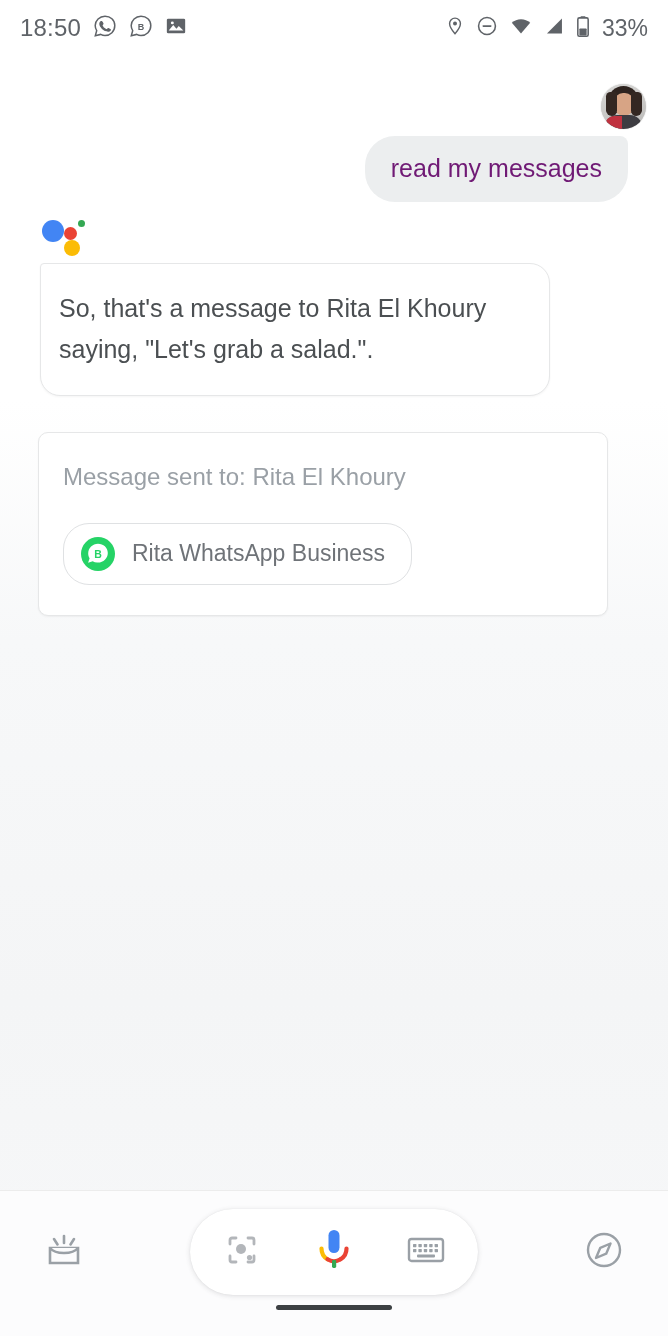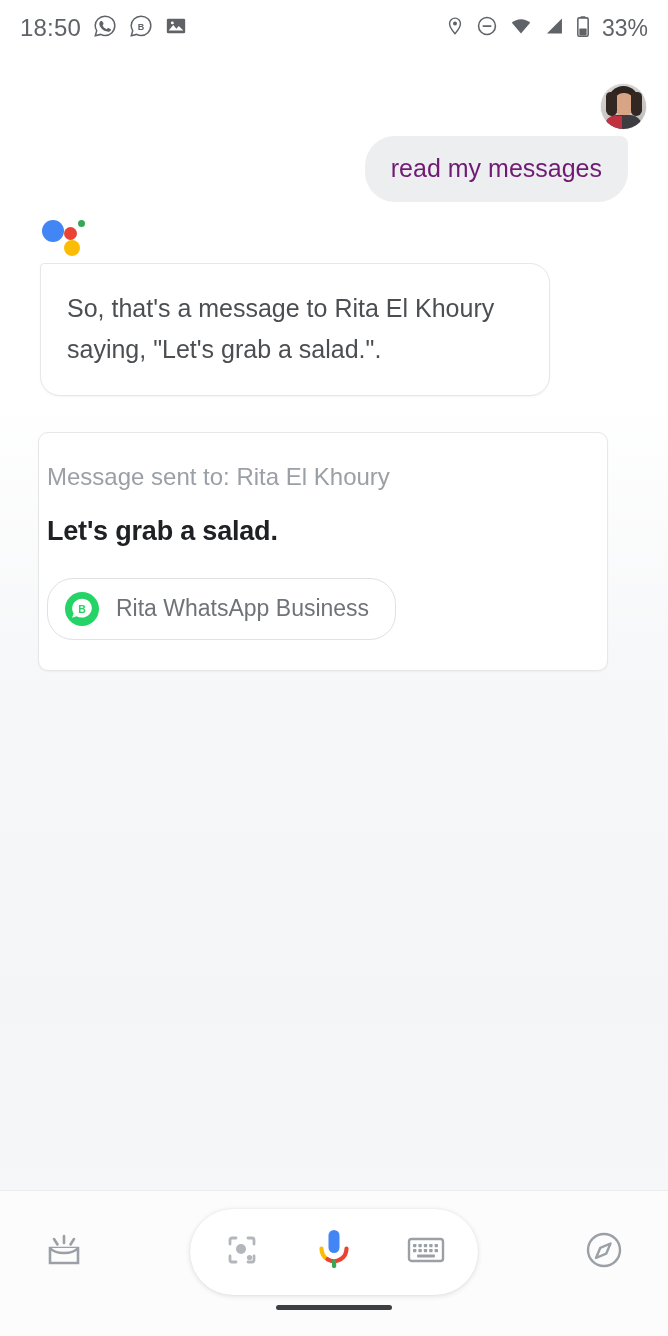--- a/index.html
+++ b/index.html
@@ -66,31 +66,31 @@
   .ga-blue { position:absolute; left:2px; top:6px; width:22px; height:22px; border-radius:50%; background:#4285f4; }
   .ga-red  { position:absolute; left:24px; top:13px; width:13px; height:13px; border-radius:50%; background:#ea4335; }
   .ga-yell { position:absolute; left:24px; top:26px; width:16px; height:16px; border-radius:50%; background:#fbbc05; }
   .ga-green{ position:absolute; left:38px; top:6px; width:7px;  height:7px;  border-radius:50%; background:#34a853; }
 
   .assistant-bubble {
     margin:9px 0 0 40px; width:510px;
     background:#ffffff;
     border:1px solid #e6e7e8;
     border-radius:4px 20px 20px 20px;
-    padding:24px 26px 26px 26px;
+    padding:24px 26px 26px 18px;
     font-size:25px; line-height:1.62; color:#4b4f52;
     box-shadow:0 1px 2px rgba(60,64,67,.05);
   }
 
   .msg-card {
     margin:36px 0 0 38px; width:570px;
     background:#ffffff;
     border:1px solid #e6e7e8;
     border-radius:10px;
-    padding:30px 26px 30px 8px;
+    padding:30px 26px 30px 24px;
     box-shadow:0 1px 2px rgba(60,64,67,.06);
   }
   .card-sub { font-size:24px; color:#9aa0a6; line-height:1.2; }
   .card-body { font-size:27px; color:#202124; font-weight:bold; margin-top:24px; letter-spacing:-.2px; }
   .card-action {
     display:inline-flex; align-items:center; gap:16px;
     margin-top:31px;
     border:1px solid #dfe1e3; border-radius:26px;
     padding:12px 26px 12px 16px;
     background:#fff;
@@ -205,21 +205,20 @@
         <span class="ga-blue"></span>
         <span class="ga-green"></span>
         <span class="ga-red"></span>
         <span class="ga-yell"></span>
       </div>
 
       <div class="assistant-bubble">So, that's a message to Rita El Khoury saying, "Let's grab a salad.".</div>
 
       <div class="msg-card">
         <div class="card-sub">Message sent to: Rita El Khoury</div>
-        <div class="card-body">Let's grab a salad.</div>
         <div class="card-action">
           <span class="wa-icon">
             <svg width="36" height="36" viewBox="0 0 36 36">
               <circle cx="18" cy="18" r="17" fill="#25d366"></circle>
               <path d="M18 7.8c-5.4 0-9.8 4.3-9.8 9.6 0 1.8.5 3.5 1.4 4.9l-1.5 4.4 4.6-1.4c1.3.8 2.9 1.2 4.5 1.2h.8
                        c5.4 0 9.8-4.3 9.8-9.6S23.4 7.8 18 7.8z" fill="#ffffff"></path>
               <text x="18" y="21.6" font-family="Liberation Sans, sans-serif" font-size="10.5" font-weight="bold" text-anchor="middle" fill="#25d366">B</text>
             </svg>
           </span>
           <span class="action-label">Rita WhatsApp Business</span>

